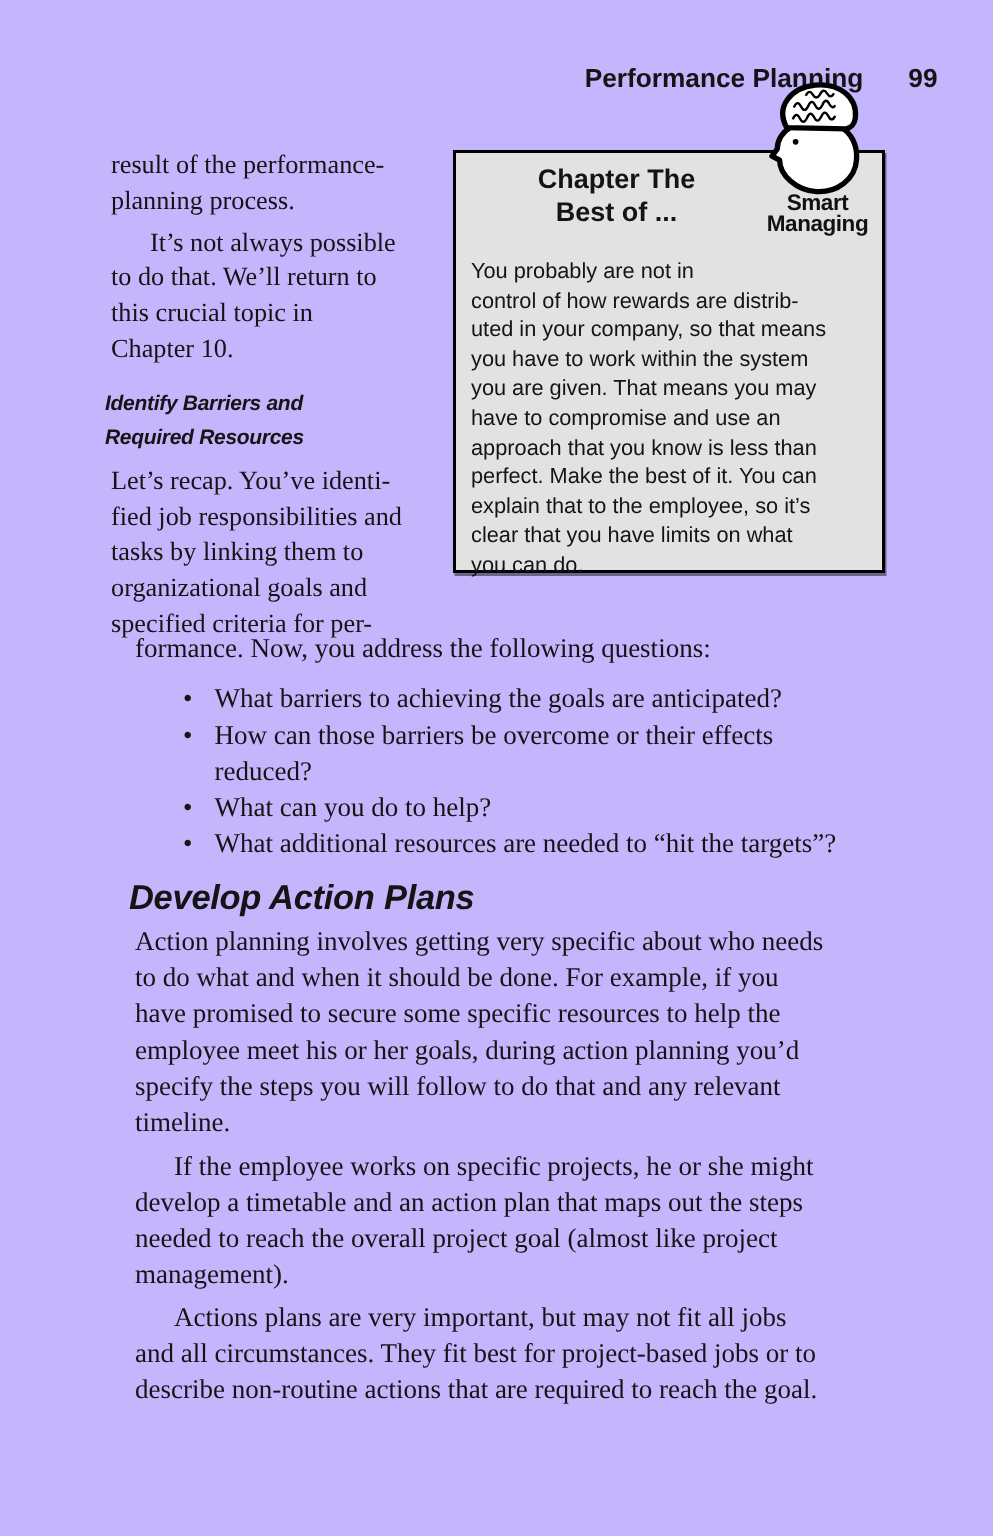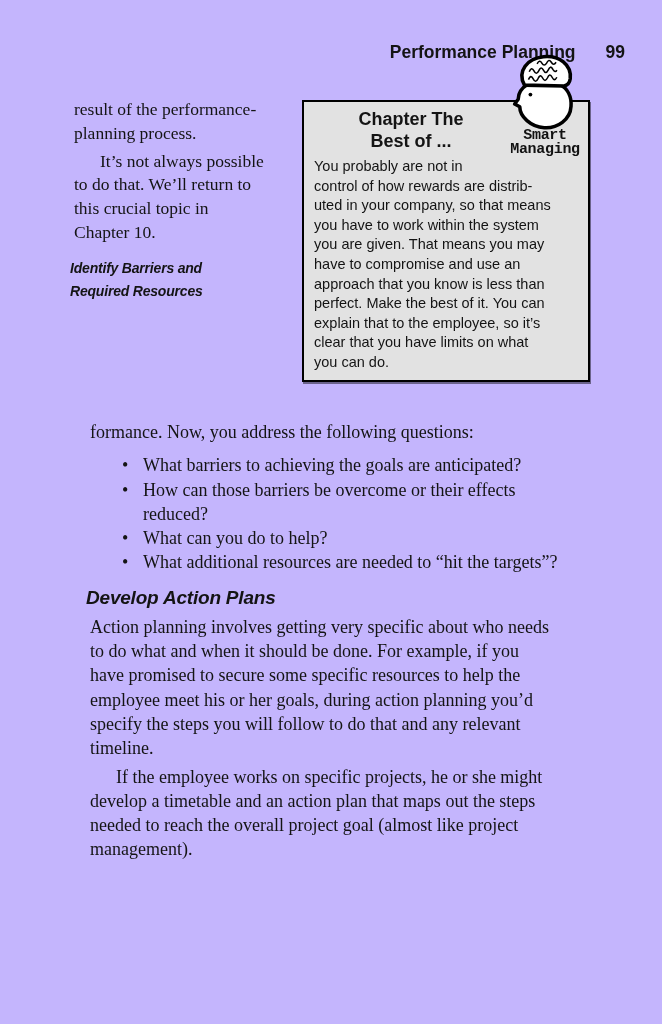--- a/index.html
+++ b/index.html
@@ -7,44 +7,44 @@
         font-family:"Liberation Serif",serif;overflow:hidden;padding-left:43px;}
 
   
   .running-header{position:absolute;top:42px;left:0;right:80px;display:flex;
         justify-content:flex-end;align-items:baseline;gap:30px;
         font-family:"Liberation Sans",sans-serif;font-weight:bold;font-size:17.5px;}
 
   
   .brand{position:absolute;left:496px;top:52px;width:98px;z-index:3;text-align:center;}
   .brand svg{display:block;margin:0 auto;width:80px;height:82px;}
-  .brand-text{font-family:Liberation Mono, monospace;font-weight:bold;font-size:15px;
+  .brand-text{font-family:Liberation Sans, sans-serif;font-weight:bold;font-size:15px;
         line-height:13.5px;letter-spacing:-0.3px;margin-top:-5px;color:#111;}
   .brand-text span{display:block;}
 
   
   .sidebar-box{position:absolute;left:302px;top:100px;width:288px;height:282px;
         box-sizing:border-box;background:#e2e2e2;border:2px solid #000;
         box-shadow:1px 2px 0 rgba(0,0,0,0.45);padding:7px 10px;z-index:1;
         font-family:"Liberation Sans",sans-serif;}
   .box-title{font-weight:bold;font-size:18px;line-height:21.5px;text-align:center;
         padding-right:70px;white-space:pre-line;}
-  .box-body{margin-top:5px;font-size:14.5px;line-height:19.6px;white-space:pre-line;}
+  .box-body{margin-top:20px;font-size:14.5px;line-height:19.6px;white-space:pre-line;}
 
   
   p{margin:4px;white-space:pre-line;}
   .indent{text-indent:26px;}
   .sec-h{font-family:"Liberation Sans",sans-serif;font-weight:bold;font-style:italic;
         font-size:14px;line-height:23px;margin:12px 0 6px;white-space:pre-line;
         letter-spacing:-0.2px;}
   .left-col{position:absolute;left:70px;top:94px;width:230px;
         font-size:17.5px;line-height:23.8px;}
   .flow{position:absolute;left:86px;top:416px;width:540px;
         font-size:18px;line-height:24.3px;}
-  .flow .sec-h{font-size:19px;line-height:24px;margin:11px 0 5px;}
+  .flow .sec-h{font-size:23px;line-height:24px;margin:11px 0 5px;}
 
   
   .bullets{list-style:none;margin:9px 0 2px;padding:0 0 0 36px;}
   .bullets li{display:flex;}
   .marker{width:21px;flex:none;}
   .btext{white-space:pre-line;flex:1;}
 </style>
 </head>
 <body>
 
@@ -88,20 +88,25 @@
 
   <div class="left-col">
     <p>result of the performance-
 planning process.</p>
     <p class="indent">It’s not always possible
 to do that. We’ll return to
 this crucial topic in
 Chapter 10.</p>
     <h2 class="sec-h">Identify Barriers and
 Required Resources</h2>
+    <p>Let’s recap. You’ve identi-
+fied job responsibilities and
+tasks by linking them to
+organizational goals and
+specified criteria for per-</p>
   </div>
 
   <div class="flow">
     <p>formance. Now, you address the following questions:</p>
 
     <ul class="bullets">
       <li>
         <span class="marker">•</span>
         <span class="btext">What barriers to achieving the goals are anticipated?</span>
       </li>
@@ -124,15 +129,18 @@
     <p>Action planning involves getting very specific about who needs
 to do what and when it should be done. For example, if you
 have promised to secure some specific resources to help the
 employee meet his or her goals, during action planning you’d
 specify the steps you will follow to do that and any relevant
 timeline.</p>
     <p class="indent">If the employee works on specific projects, he or she might
 develop a timetable and an action plan that maps out the steps
 needed to reach the overall project goal (almost like project
 management).</p>
+    <p class="indent">Actions plans are very important, but may not fit all jobs
+and all circumstances. They fit best for project-based jobs or to
+describe non-routine actions that are required to reach the goal.</p>
   </div>
 
 </div>
 
 </body></html>

